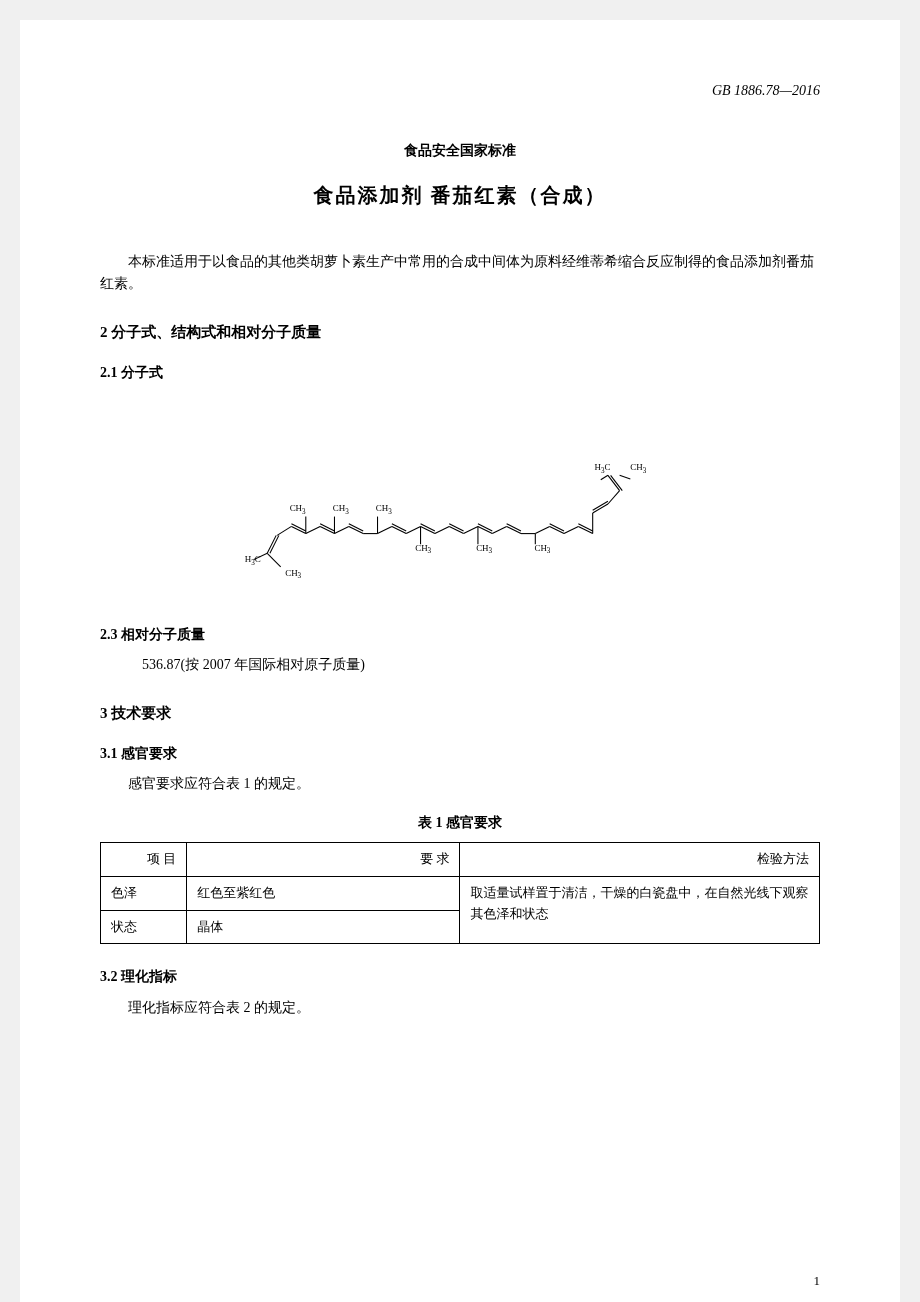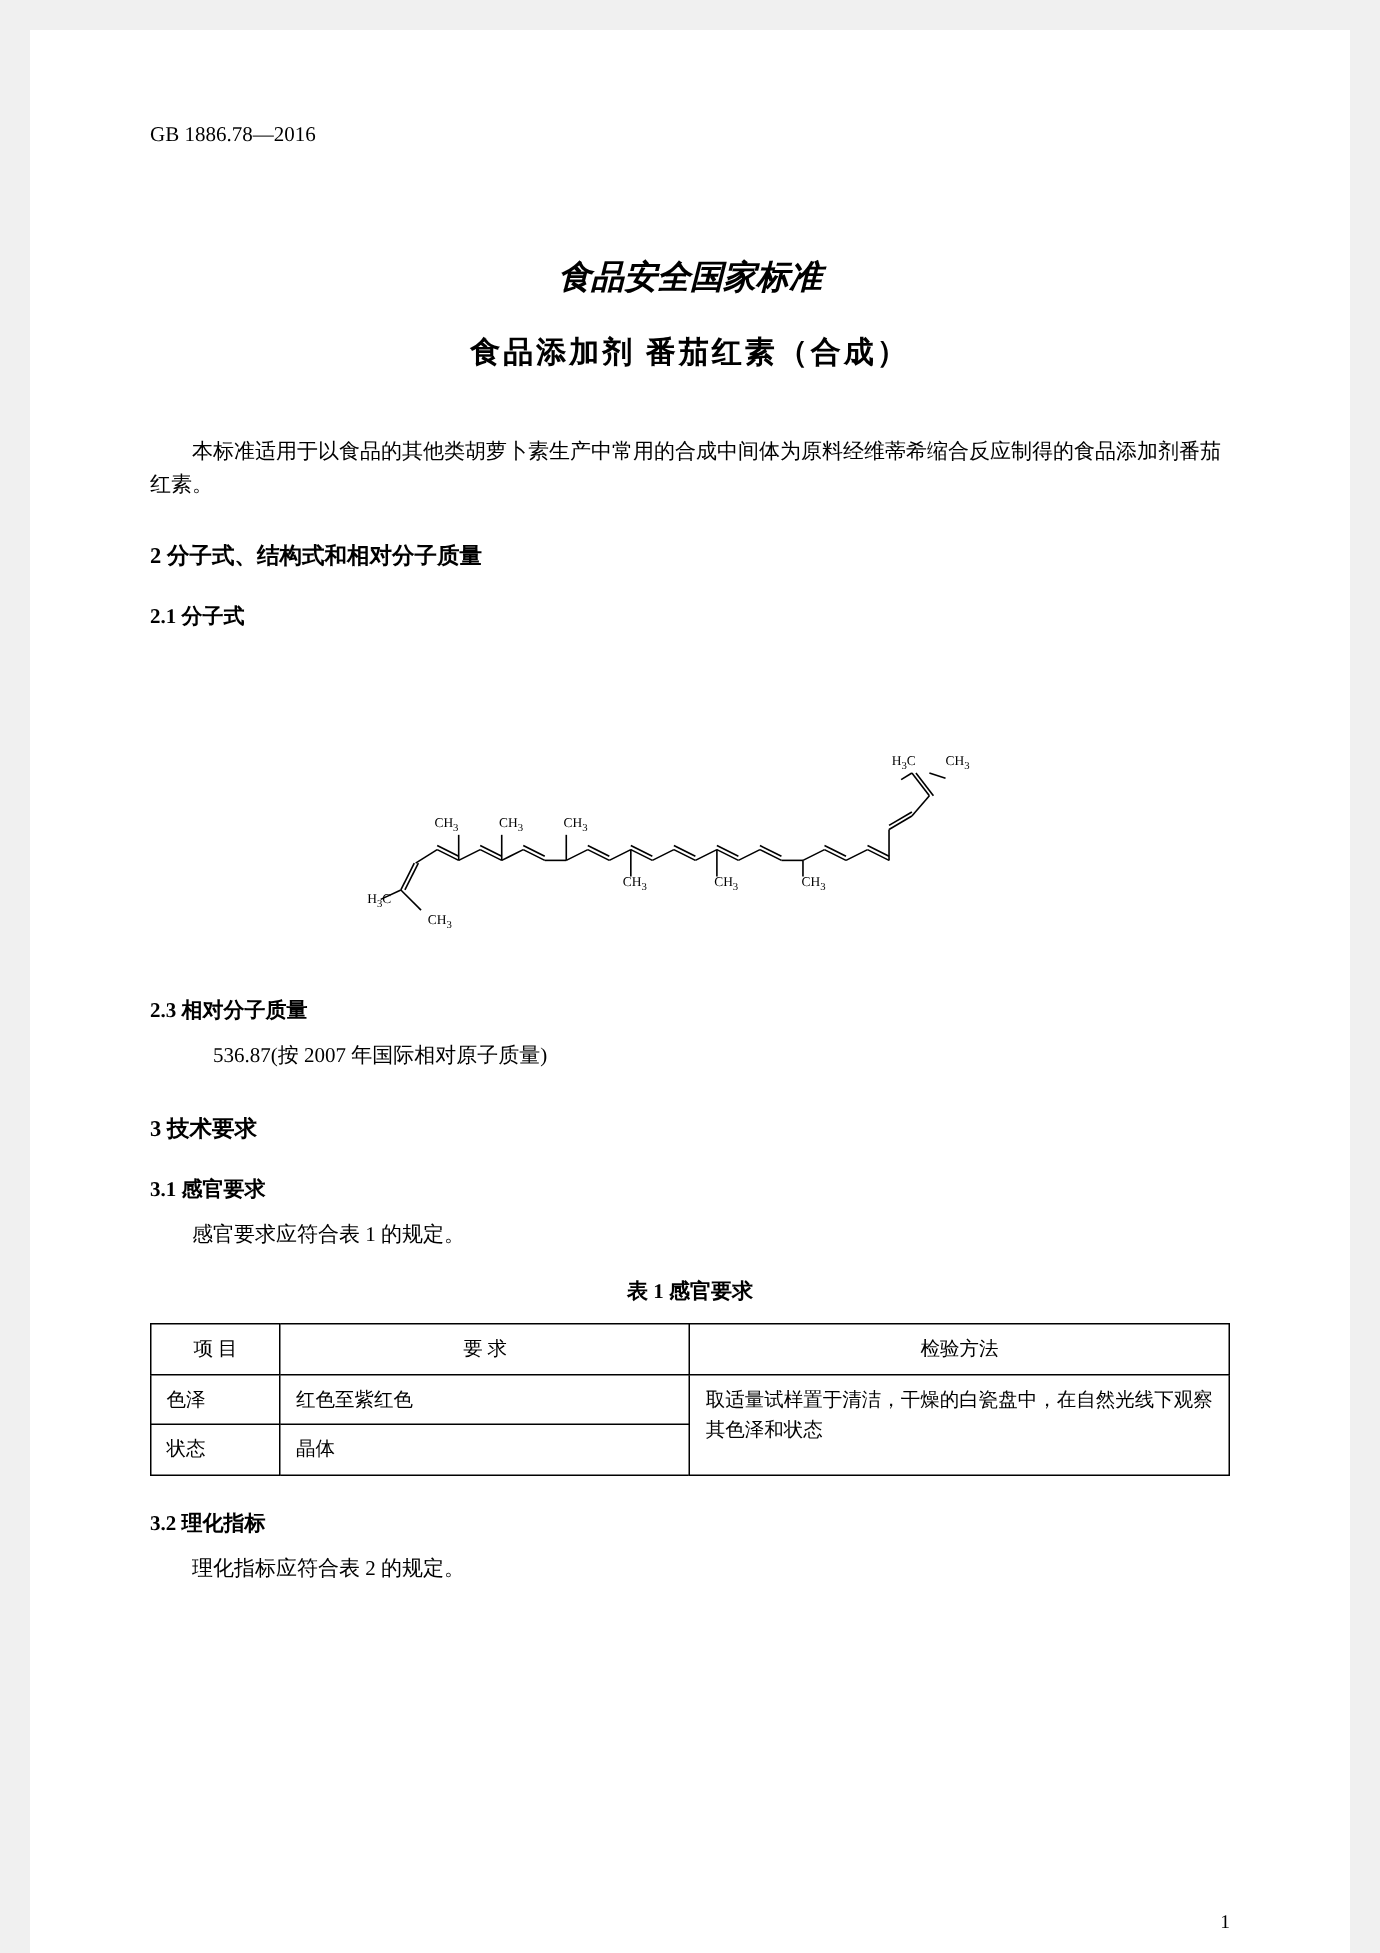--- a/index.html
+++ b/index.html
@@ -14,30 +14,31 @@
       width: 920px;
       min-height: 1302px;
       background: #fff;
       padding: 60px 80px 60px 80px;
       position: relative;
       font-size: 14px;
       line-height: 1.6;
       color: #000;
     }
     .standard-number {
-      font-size: 14px;
-      margin-bottom: 65px;
+      text-align: right;
+      font-size: 14px;
+      margin-bottom: 38px;
       font-family: "Times New Roman", serif;
+      font-style: italic;
     }
     .main-title {
       text-align: center;
-      font-size: 22px;
+      font-size: 14px;
       font-weight: bold;
       margin-bottom: 16px;
-      font-style: italic;
     }
     .sub-title {
       text-align: center;
       font-size: 20px;
       font-weight: bold;
       margin-bottom: 40px;
       letter-spacing: 2px;
     }
     .section-heading-main {
       font-size: 15px;
@@ -94,21 +95,21 @@
       width: 100%;
       border-collapse: collapse;
       font-size: 13px;
     }
     table th, table td {
       border: 1px solid #000;
       padding: 6px 10px;
       vertical-align: top;
     }
     table th {
-      text-align: center;
+      text-align: right;
       font-weight: normal;
     }
     .page-number {
       position: absolute;
       bottom: 30px;
       right: 80px;
       font-size: 13px;
     }
     .sensory-text {
       margin-left: 2em;

